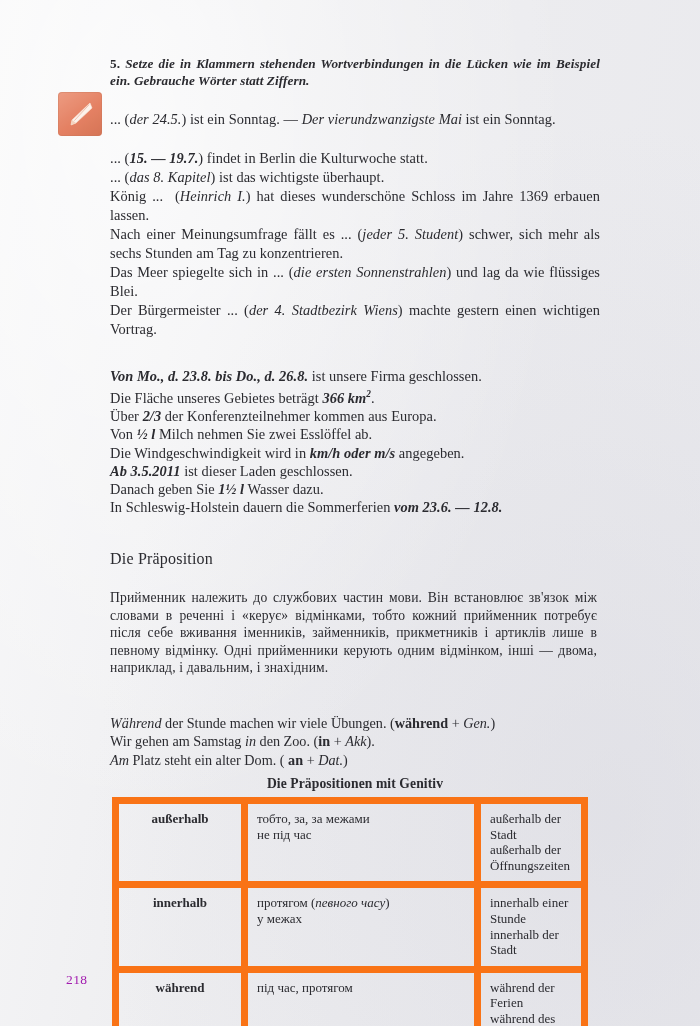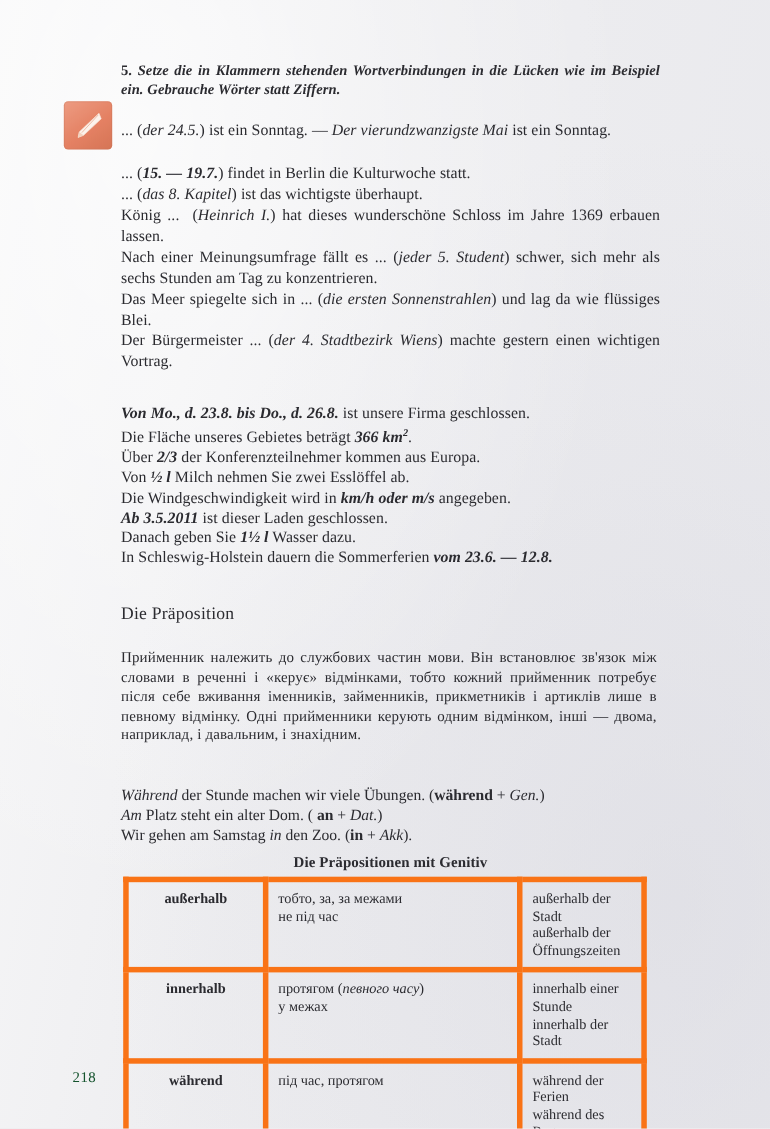--- a/index.html
+++ b/index.html
@@ -142,21 +142,21 @@
   }
   table.prep {
     position: absolute;
     left: 112px;
     top: 797px;
     width: 476px;
     border-collapse: collapse;
     table-layout: fixed;
   }
   table.prep td {
-    border: 5px solid #f97316;
+    border: 7px solid #f97316;
     padding: 7px 9px 8px 9px;
     vertical-align: top;
     font-size: 13px;
     line-height: 15.6px;
   }
   td.c-prep {
     width: 104px;
     font-weight: bold;
     font-size: 13.6px;
     text-align: center;
@@ -173,21 +173,21 @@
     line-height: 16px;
   }
   .cell-line { display: block; }
 
   
   .page-num {
     position: absolute;
     left: 66px;
     top: 972px;
     font-size: 13.5px;
-    color: #14532d;
+    color: #a21caf;
     letter-spacing: 0.4px;
   }
 </style>
 </head>
 <body>
 
 <div class="page"></div>
 
 <div class="content">
 
@@ -245,22 +245,22 @@
     <div class="ex6-line">Danach geben Sie <span class="bi">1½ l</span> Wasser dazu.</div>
     <div class="ex6-line">In Schleswig-Holstein dauern die Sommerferien <span class="bi">vom 23.6. — 12.8.</span></div>
   </div>
 
   <div class="sec-title">Die Präposition</div>
 
   <div class="ua-para">Прийменник належить до службових частин мови. Він встановлює зв'язок між словами в реченні і «керує» відмінками, тобто кожний прийменник потребує після себе вживання іменників, займенників, прикметників і артиклів лише в певному відмінку. Одні прийменники керують одним відмінком, інші — двома, наприклад, і давальним, і знахідним.</div>
 
   <div class="examples">
     <div><i>Während</i> der Stunde machen wir viele Übungen. (<b>während</b> + <i>Gen.</i>)</div>
+    <div>Wir gehen am Samstag <i>in</i> den Zoo. (<b>in</b> + <i>Akk</i>).</div>
     <div><i>Am</i> Platz steht ein alter Dom. ( <b>an</b> + <i>Dat.</i>)</div>
-    <div>Wir gehen am Samstag <i>in</i> den Zoo. (<b>in</b> + <i>Akk</i>).</div>
   </div>
 
   <div class="tbl-caption">Die Präpositionen mit Genitiv</div>
 
   <table class="prep">
     <tbody>
       <tr>
         <td class="c-prep">außerhalb</td>
         <td class="c-ua">
           <span class="cell-line">тобто, за, за межами</span>

